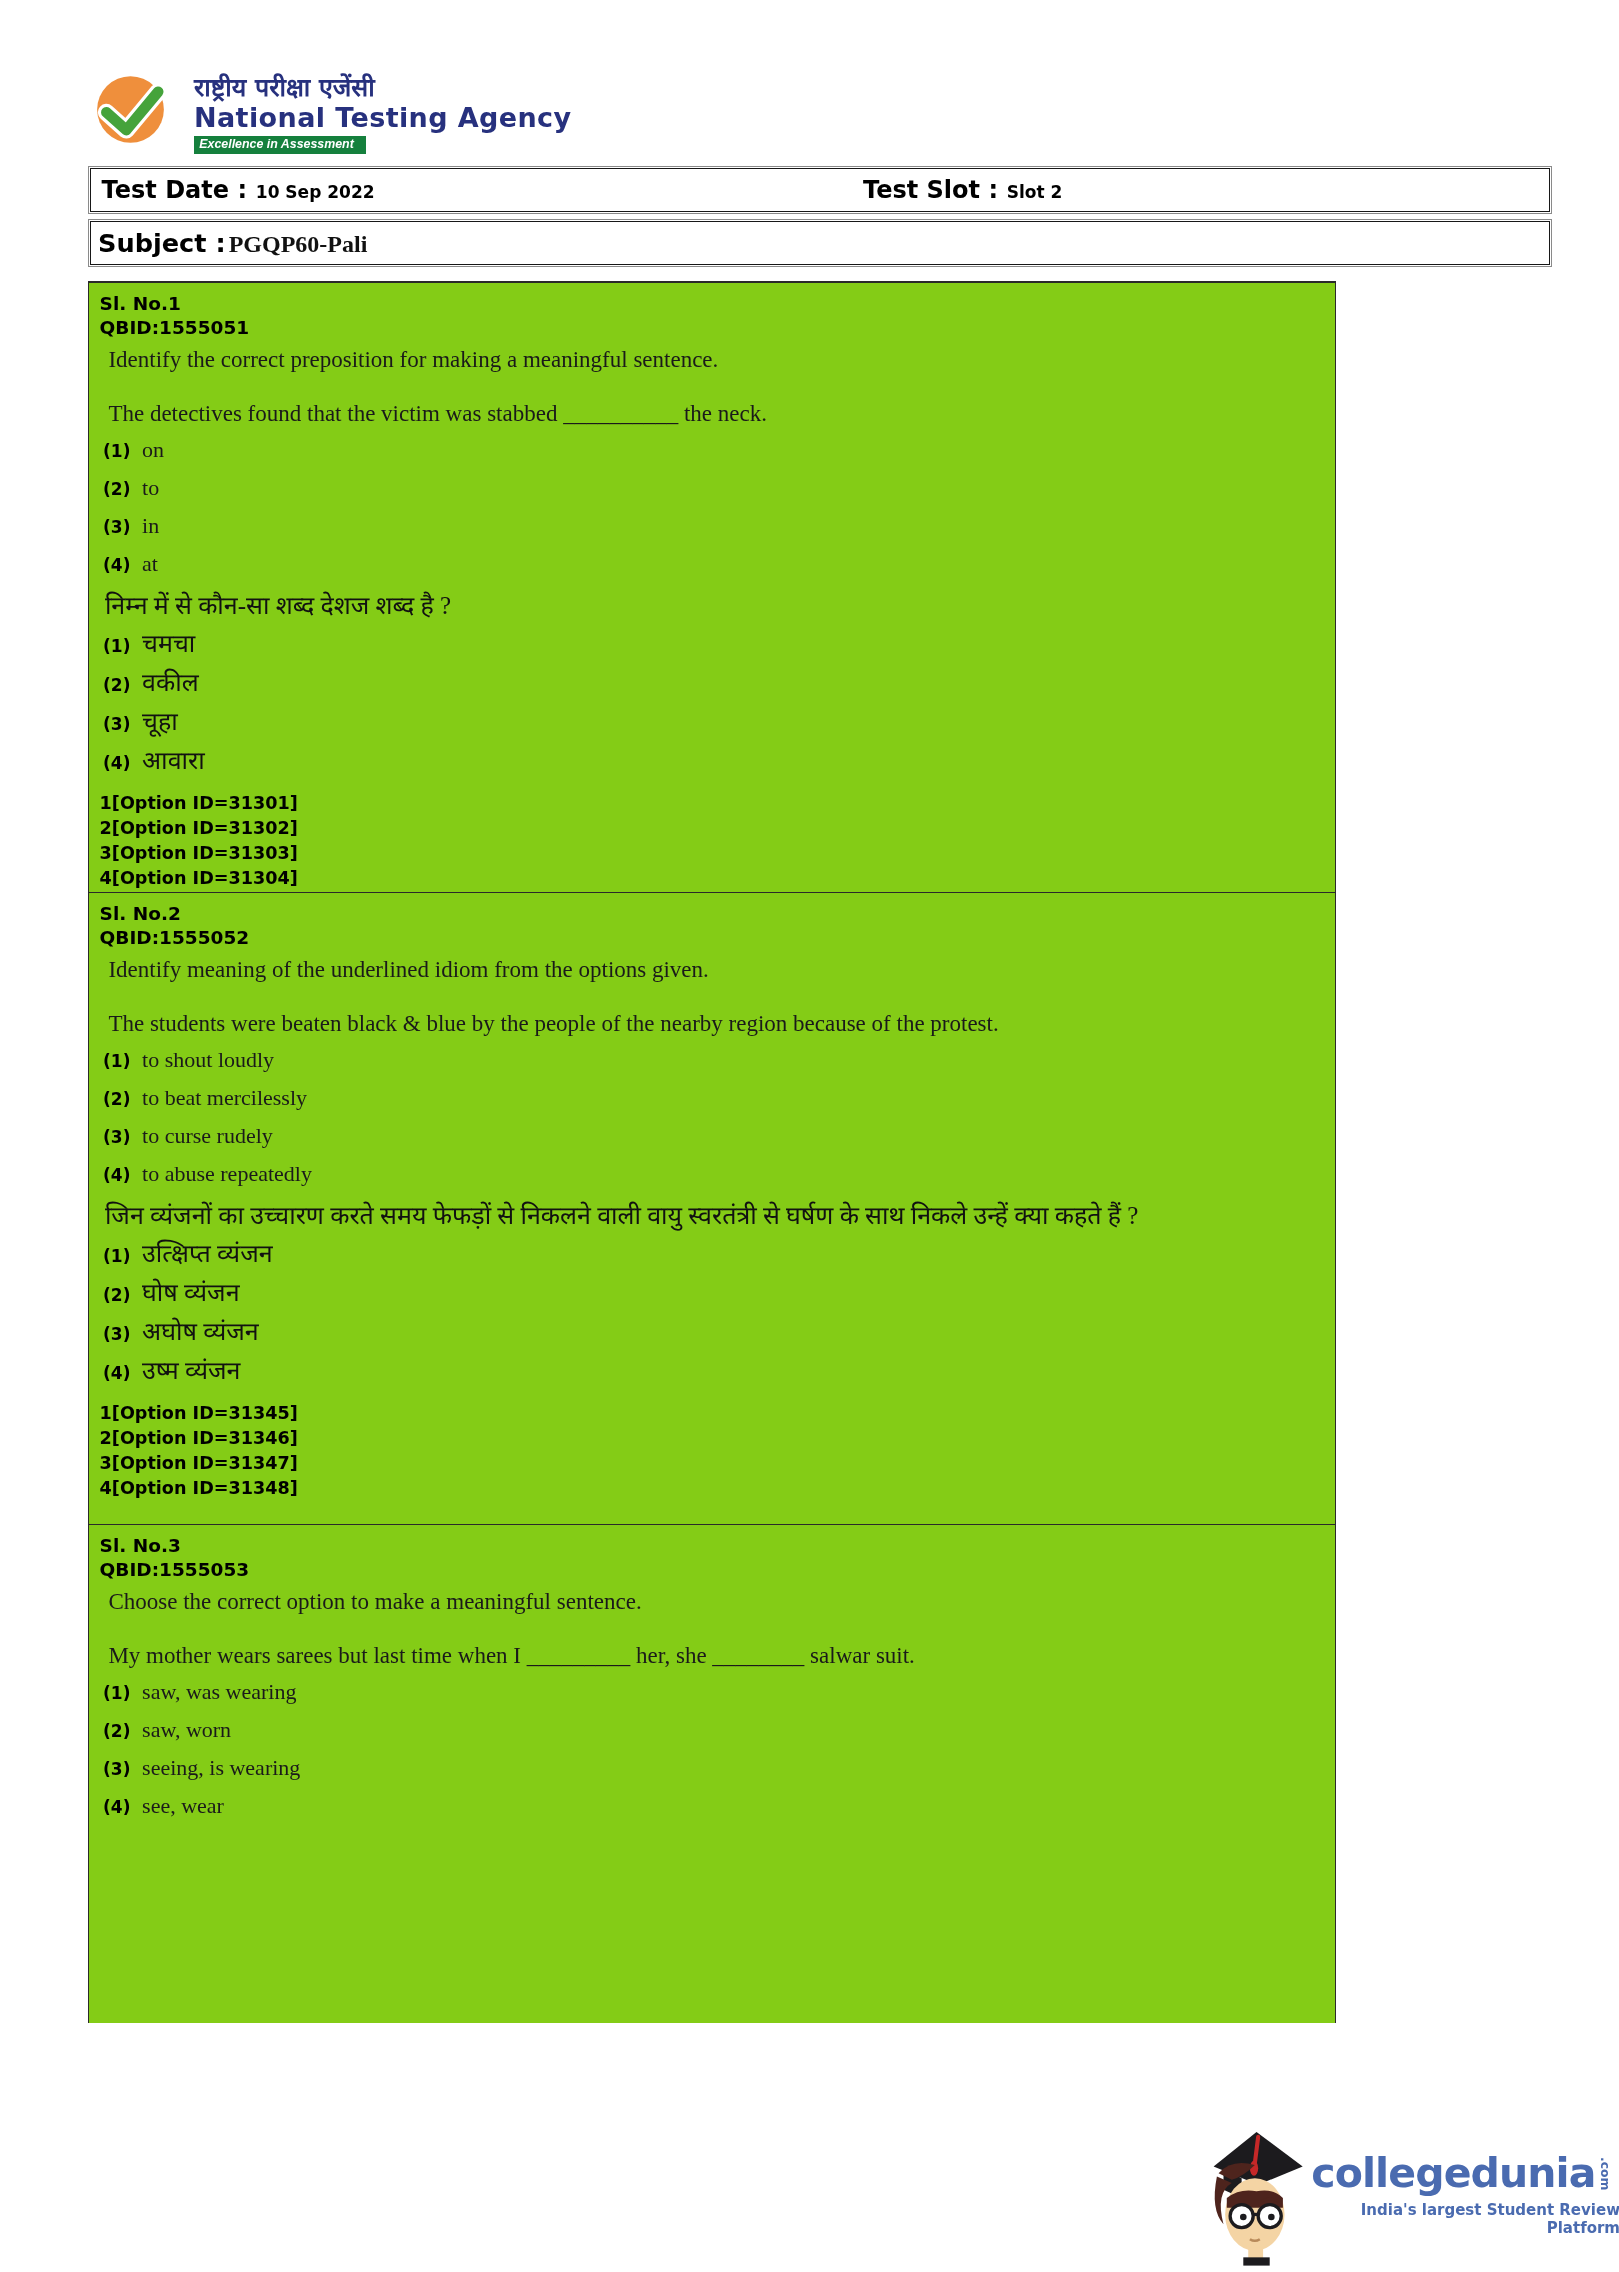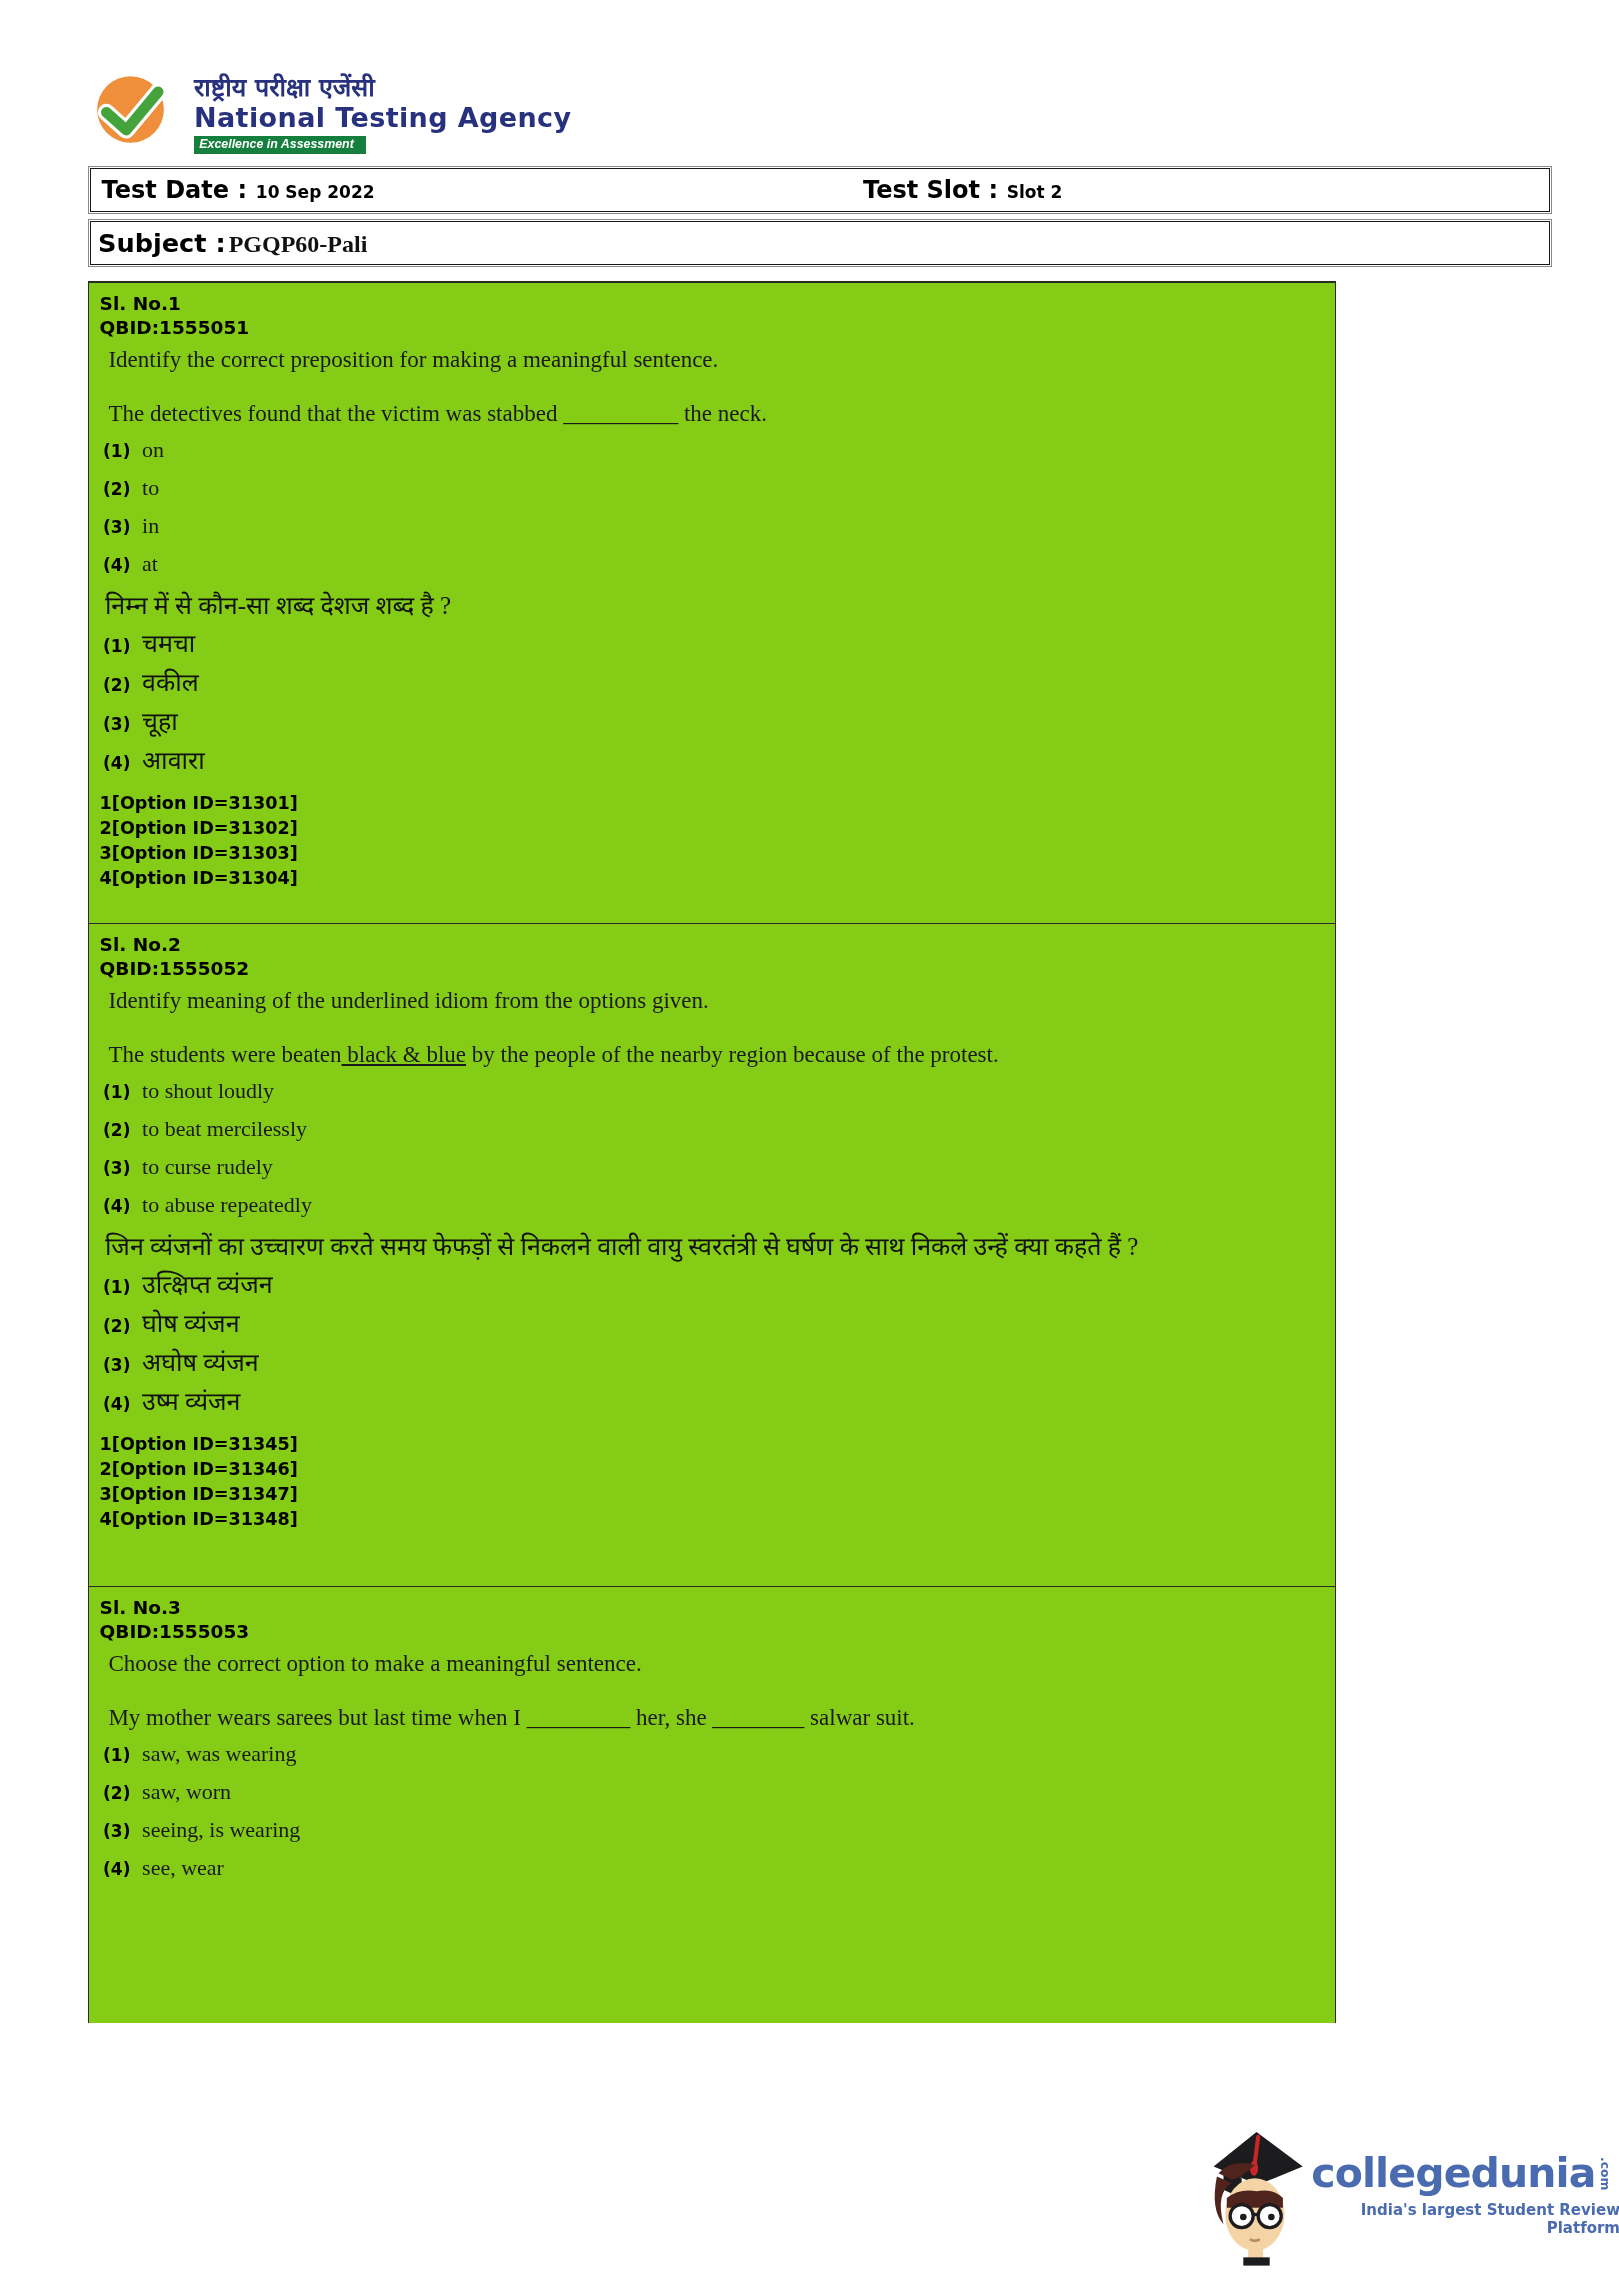--- a/index.html
+++ b/index.html
@@ -27,29 +27,29 @@
   .small-value{font-family:"DejaVu Sans","Liberation Sans",sans-serif;font-weight:bold;font-size:17px;color:#000;margin-left:8.8px;}
   .cell-date{margin-left:10.6px;display:flex;align-items:baseline;}
   .cell-slot{position:absolute;left:772px;display:flex;align-items:baseline;}
   .subject-line{margin-left:7px;display:flex;align-items:baseline;}
   .subject-line .big-label{font-size:25.6px;}
   .subject-line .subject-value{font-family:Liberation Serif, serif;font-weight:bold;font-size:24px;margin-left:3px;}
   
   .qbox{position:absolute;left:88px;top:281px;width:1248px;height:1742px;box-sizing:border-box;
     border-top:2.6px solid #2a2a2a;border-left:1.8px solid #2a2a2a;border-right:1.8px solid #2a2a2a;background:#84cc16;}
   .q-section{box-sizing:border-box;padding:8.8px 14px 0 10.6px;overflow:hidden;}
-  .q-sep{border-top:1.8px solid #2a2a2a;margin-top:31px;}
+  .q-sep{border-top:1.8px solid #2a2a2a;}
   .q1{height:609px;}
   .q2{height:632px;}
   .q3{height:501px;}
   .sl{font-family:"DejaVu Sans","Liberation Sans",sans-serif;font-weight:bold;font-size:18.5px;line-height:24px;color:#000;}
   .qbid{font-family:"DejaVu Sans","Liberation Sans",sans-serif;font-weight:bold;font-size:18.5px;line-height:24px;color:#000;}
   .instr{margin:5.3px 0 0 8.8px;font-family:"Liberation Serif","DejaVu Serif",serif;font-size:23px;line-height:29px;color:#1a1a1a;}
   .sentence{margin:25px 0 0 8.8px;font-family:"Liberation Serif","DejaVu Serif",serif;font-size:23px;line-height:29px;color:#1a1a1a;}
-  .u{text-decoration:underline;}
+  .u{}
   .opts{margin-top:8.8px;}
   .opt-row{display:flex;align-items:baseline;margin-bottom:10.6px;}
   .opt-num{flex:0 0 39px;margin-left:3.5px;font-family:"DejaVu Sans","Liberation Sans",sans-serif;font-weight:bold;font-size:17px;line-height:26.5px;color:#000;}
   .opt-text-en{font-family:"Liberation Serif","DejaVu Serif",serif;font-size:22px;line-height:26.5px;color:#1a1a1a;}
   .hindi-q{margin:8.8px 0 0 5.3px;font-family:"Liberation Serif","DejaVu Serif",serif;font-size:25px;line-height:34px;color:#111;}
   .opts-hi{margin-top:5.3px;}
   .opt-row-hi{display:flex;align-items:baseline;margin-bottom:8.8px;}
   .opt-text-hi{font-family:"Liberation Serif","DejaVu Serif",serif;font-size:25px;line-height:30px;color:#111;}
   .ids{margin-top:14px;}
   .id-line{font-family:"DejaVu Sans","Liberation Sans",sans-serif;font-weight:bold;font-size:17.6px;line-height:25px;color:#000;}

